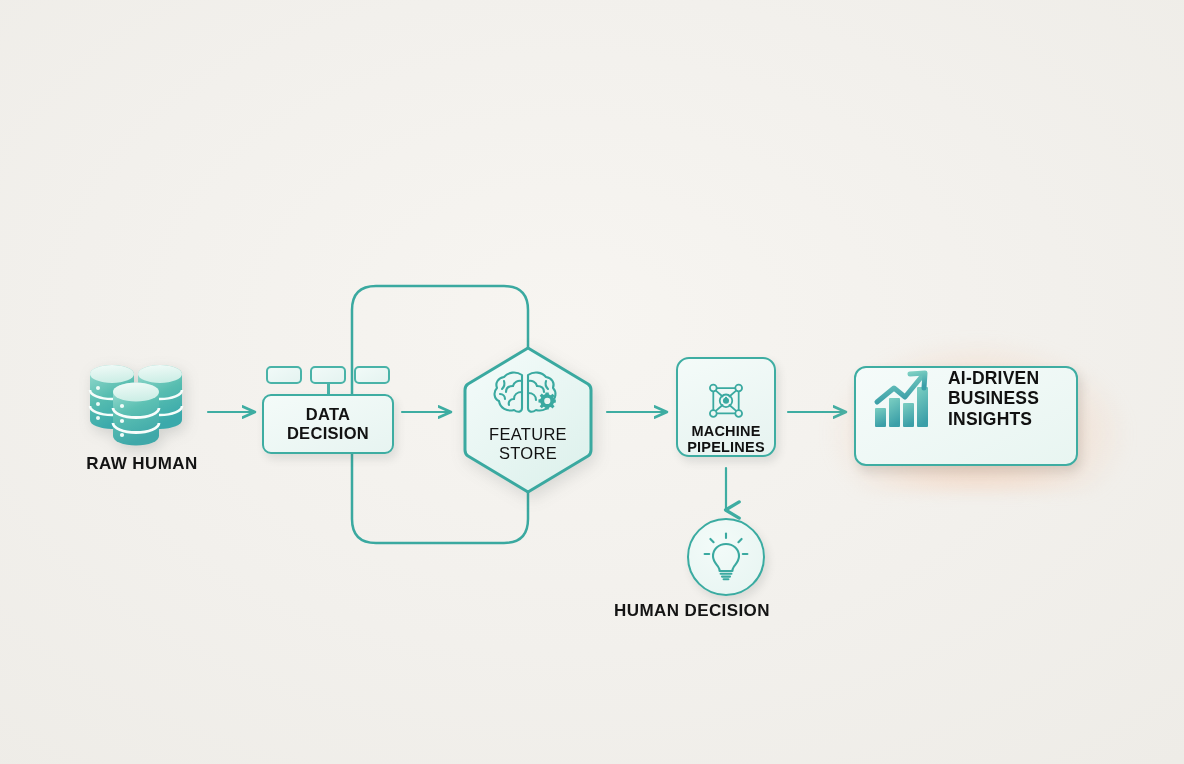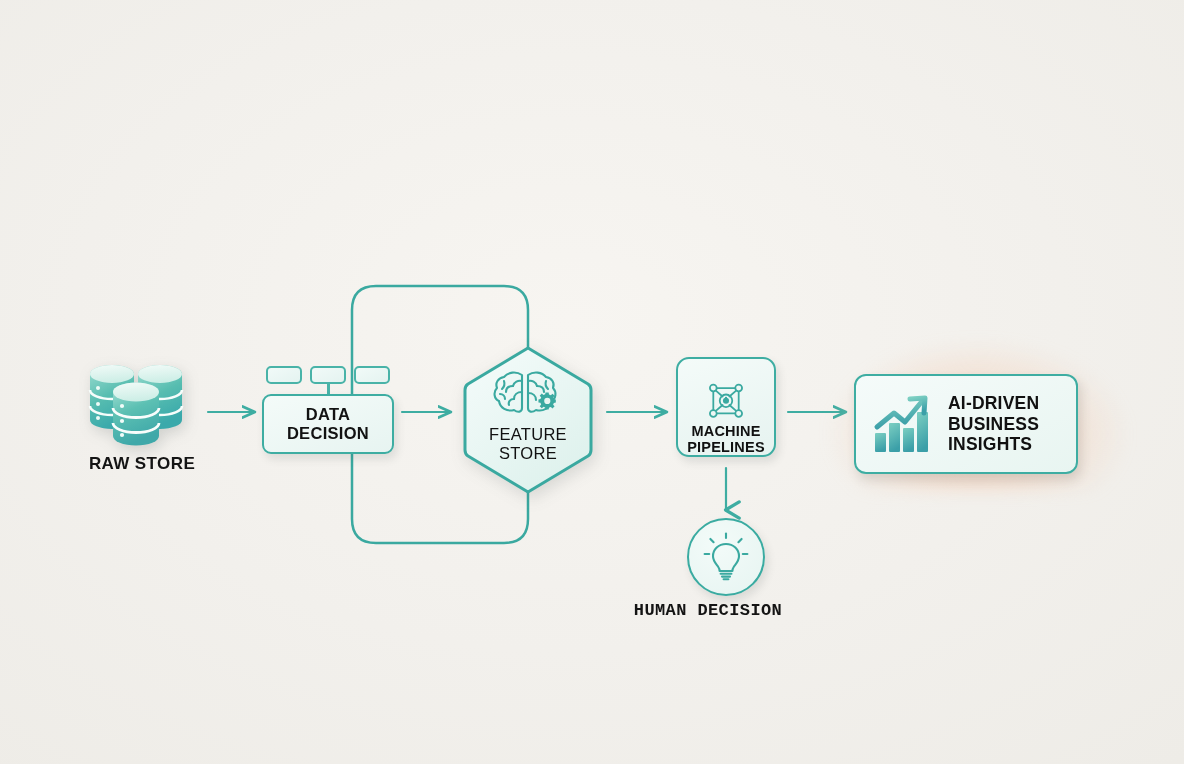--- a/index.html
+++ b/index.html
@@ -144,45 +144,44 @@
     border: 2.8px solid #3aaba1;
     border-radius: 50%;
     background: radial-gradient(circle at 38% 32%, #f3fbf9 0%, #e6f4f1 100%);
     box-shadow: 3px 5px 9px rgba(60,70,70,0.13);
     display: flex;
     align-items: center;
     justify-content: center;
     box-sizing: border-box;
   }
   #human-caption {
-    left: 600px; top: 601px; width: 216px; font-size: 17px; font-family: Liberation Mono, monospace;
+    left: 584px; top: 601px; width: 216px; font-size: 17px;
   }
 
   
   #insights-glow {
     position: absolute;
     left: 828px; top: 340px;
     width: 300px; height: 152px;
     border-radius: 28px;
     background: radial-gradient(ellipse at 50% 62%, rgba(244,186,150,0.50) 0%, rgba(243,195,164,0.30) 42%, rgba(244,205,180,0.0) 72%);
     filter: blur(7px);
   }
   #insights-card {
     left: 854px; top: 366px;
     width: 224px; height: 100px;
     border: 2.8px solid #3eada2;
     border-radius: 12px;
     background: linear-gradient(155deg,#f5fbfa 0%, #e8f5f1 100%);
     box-shadow: 3px 6px 11px rgba(70,60,55,0.16);
     display: flex;
-    align-items: center;
+    align-items: flex-start;
     padding-left: 16px;
     box-sizing: border-box;
     gap: 14px;
-    margin-top: 8px;
   }
   #insights-text {
     font-size: 17.5px;
     font-weight: bold;
     color: #111;
     line-height: 1.17;
     letter-spacing: 0.2px;
   }
 </style>
 </head>
@@ -254,21 +253,21 @@
         <path d="M35,40 a23,9.5 0 0 1 46,0 v44 a23,9.5 0 0 1 -46,0 z" fill="url(#dbGradB)"></path>
         <ellipse cx="58" cy="40" rx="23" ry="9.5" fill="url(#dbTop)"></ellipse>
         <path d="M35,56 a23,9.5 0 0 0 46,0" fill="none" stroke="#f8fdfc" stroke-width="2.8"></path>
         <path d="M35,71 a23,9.5 0 0 0 46,0" fill="none" stroke="#f8fdfc" stroke-width="2.8"></path>
         <circle cx="44" cy="54" r="2.1" fill="#f2fcf9"></circle>
         <circle cx="44" cy="69" r="2.1" fill="#f2fcf9"></circle>
         <circle cx="44" cy="83" r="2.1" fill="#f2fcf9"></circle>
       </g>
     </svg>
   </div>
-  <div class="caption" id="raw-data-caption">RAW STORE</div>
+  <div class="caption" id="raw-data-caption">RAW HUMAN</div>
 
   <div class="node" id="pipelines-group">
     <div class="pipe-chip" id="pipe-chip-1"></div>
     <div class="pipe-chip" id="pipe-chip-2"></div>
     <div class="pipe-chip" id="pipe-chip-3"></div>
     <div id="pipe-stem"></div>
     <div id="pipelines-box">
       <div class="box-label">
         <span>DATA</span><br>
         <span>DECISION</span>

